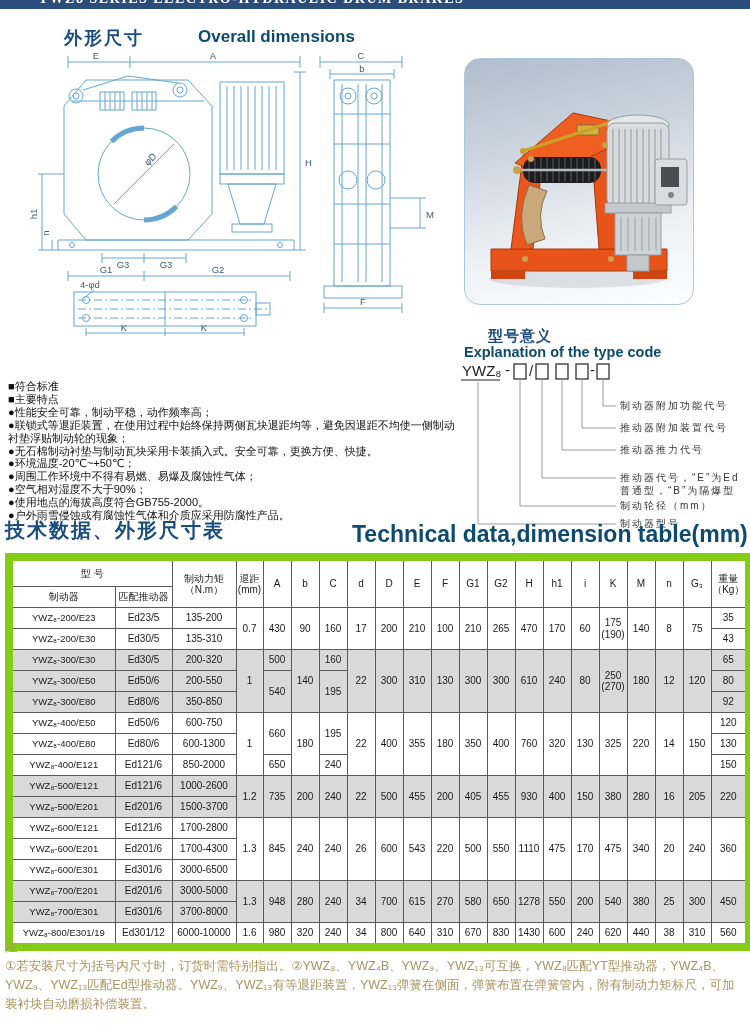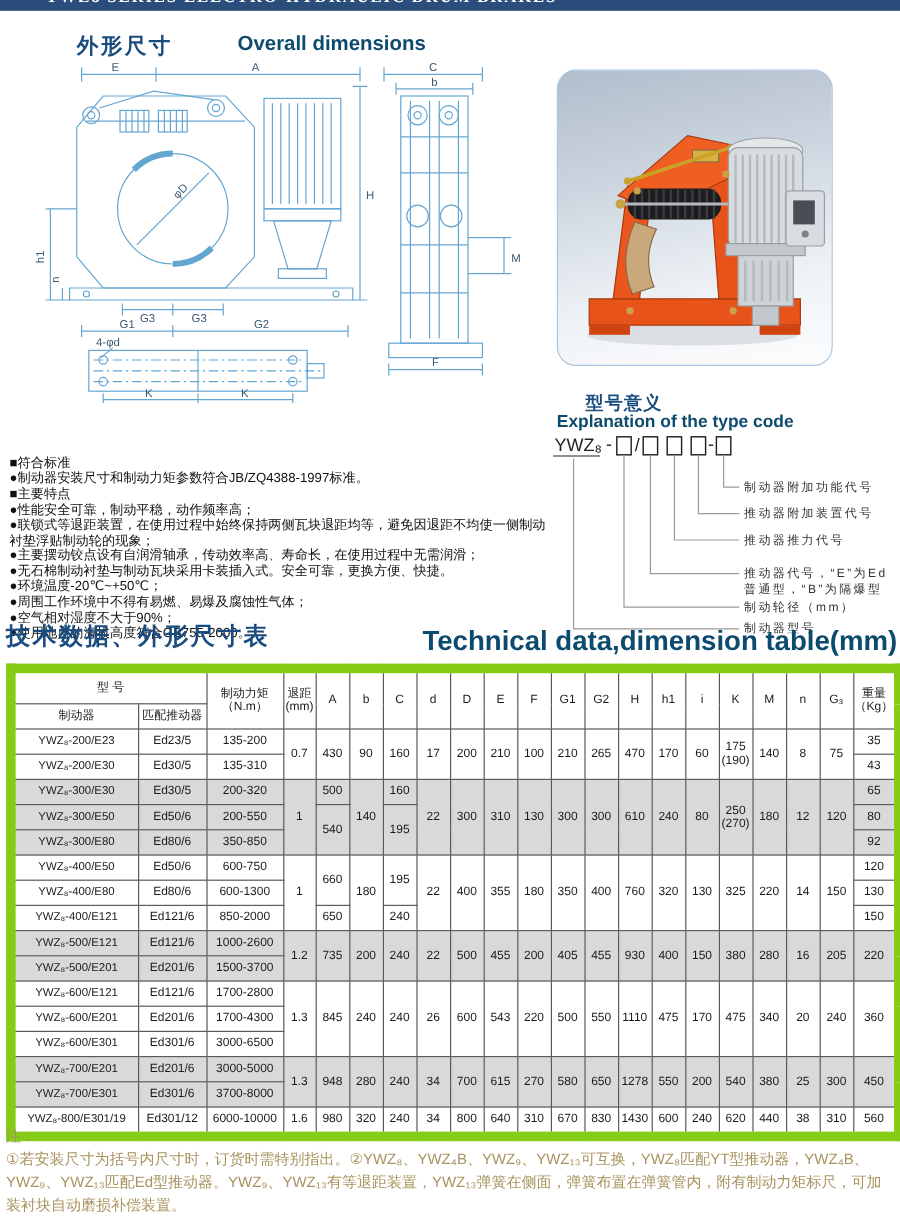--- a/index.html
+++ b/index.html
@@ -252,30 +252,29 @@
     <circle cx="206" cy="136" r="3" fill="#7d838a"></circle>
     <circle cx="66" cy="100" r="3" fill="#caa24a"></circle>
       <circle cx="140" cy="86" r="3" fill="#caa24a"></circle>
     <circle cx="60" cy="200" r="3" fill="#caa24a"></circle>
       <circle cx="146" cy="200" r="3" fill="#caa24a"></circle>
   </svg>
 </div>
 
 <div id="features">
     <div class="feat">■符合标准</div>
-    <div class="feat">●制动器安装尺寸和制动力矩参数符合JB/ZQ4388-1997标准。</div>
     <div class="feat">■主要特点</div>
     <div class="feat">●性能安全可靠，制动平稳，动作频率高；</div>
     <div class="feat">●联锁式等退距装置，在使用过程中始终保持两侧瓦块退距均等，避免因退距不均使一侧制动衬垫浮贴制动轮的现象；</div>
-    <div class="feat">●主要摆动铰点设有自润滑轴承，传动效率高、寿命长，在使用过程中无需润滑；</div>
     <div class="feat">●无石棉制动衬垫与制动瓦块采用卡装插入式。安全可靠，更换方便、快捷。</div>
     <div class="feat">●环境温度-20℃~+50℃；</div>
     <div class="feat">●周围工作环境中不得有易燃、易爆及腐蚀性气体；</div>
     <div class="feat">●空气相对湿度不大于90%；</div>
     <div class="feat">●使用地点的海拔高度符合GB755-2000。</div>
+    <div class="feat">●户外雨雪侵蚀或有腐蚀性气体和介质应采用防腐性产品。</div>
   </div>
 
 <div class="h-zh" id="tc-title-zh">型号意义</div>
 <div class="h-en" id="tc-title-en">Explanation of the type code</div>
 <svg id="typecode" width="288" height="168" viewBox="0 0 288 168">
   <text class="code" x="2" y="16">YWZ₈</text>
   <line x1="1" y1="20" x2="40" y2="20" stroke="#222"></line>
   <text class="code" x="45" y="15">-</text>
   <rect class="box" x="54" y="4" width="12" height="15"></rect>
   <text class="code" x="69" y="16">/</text>

